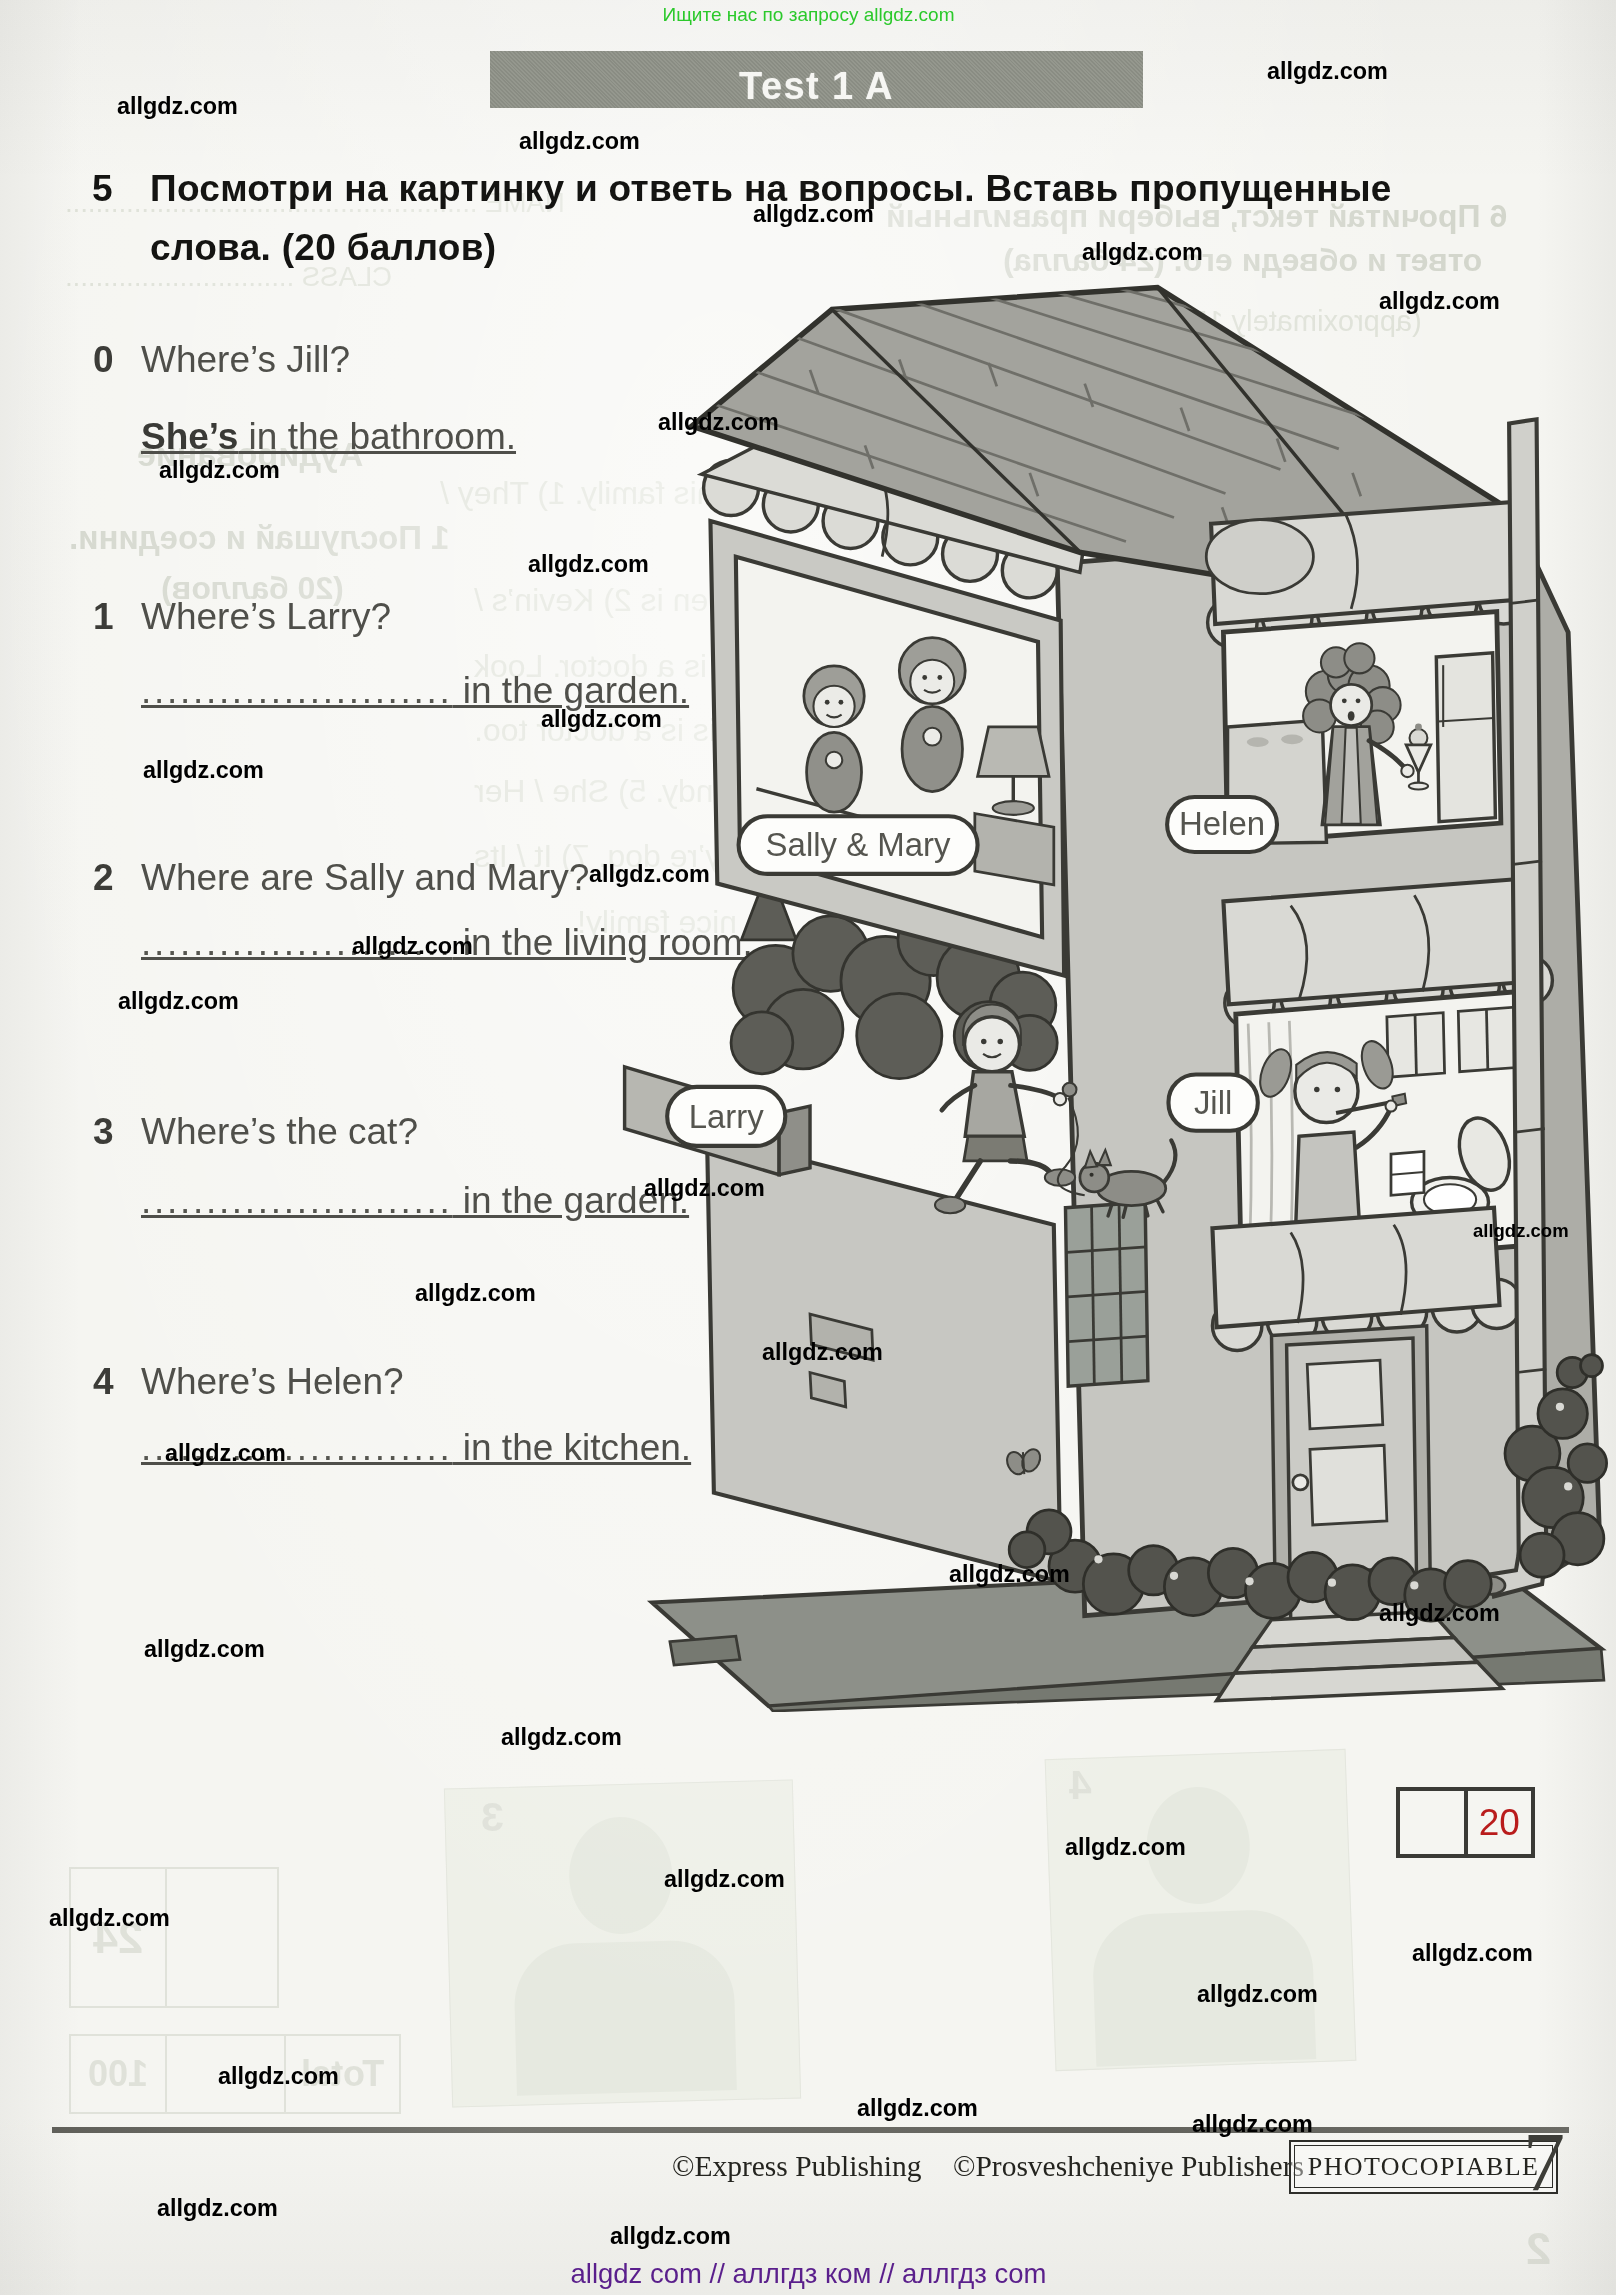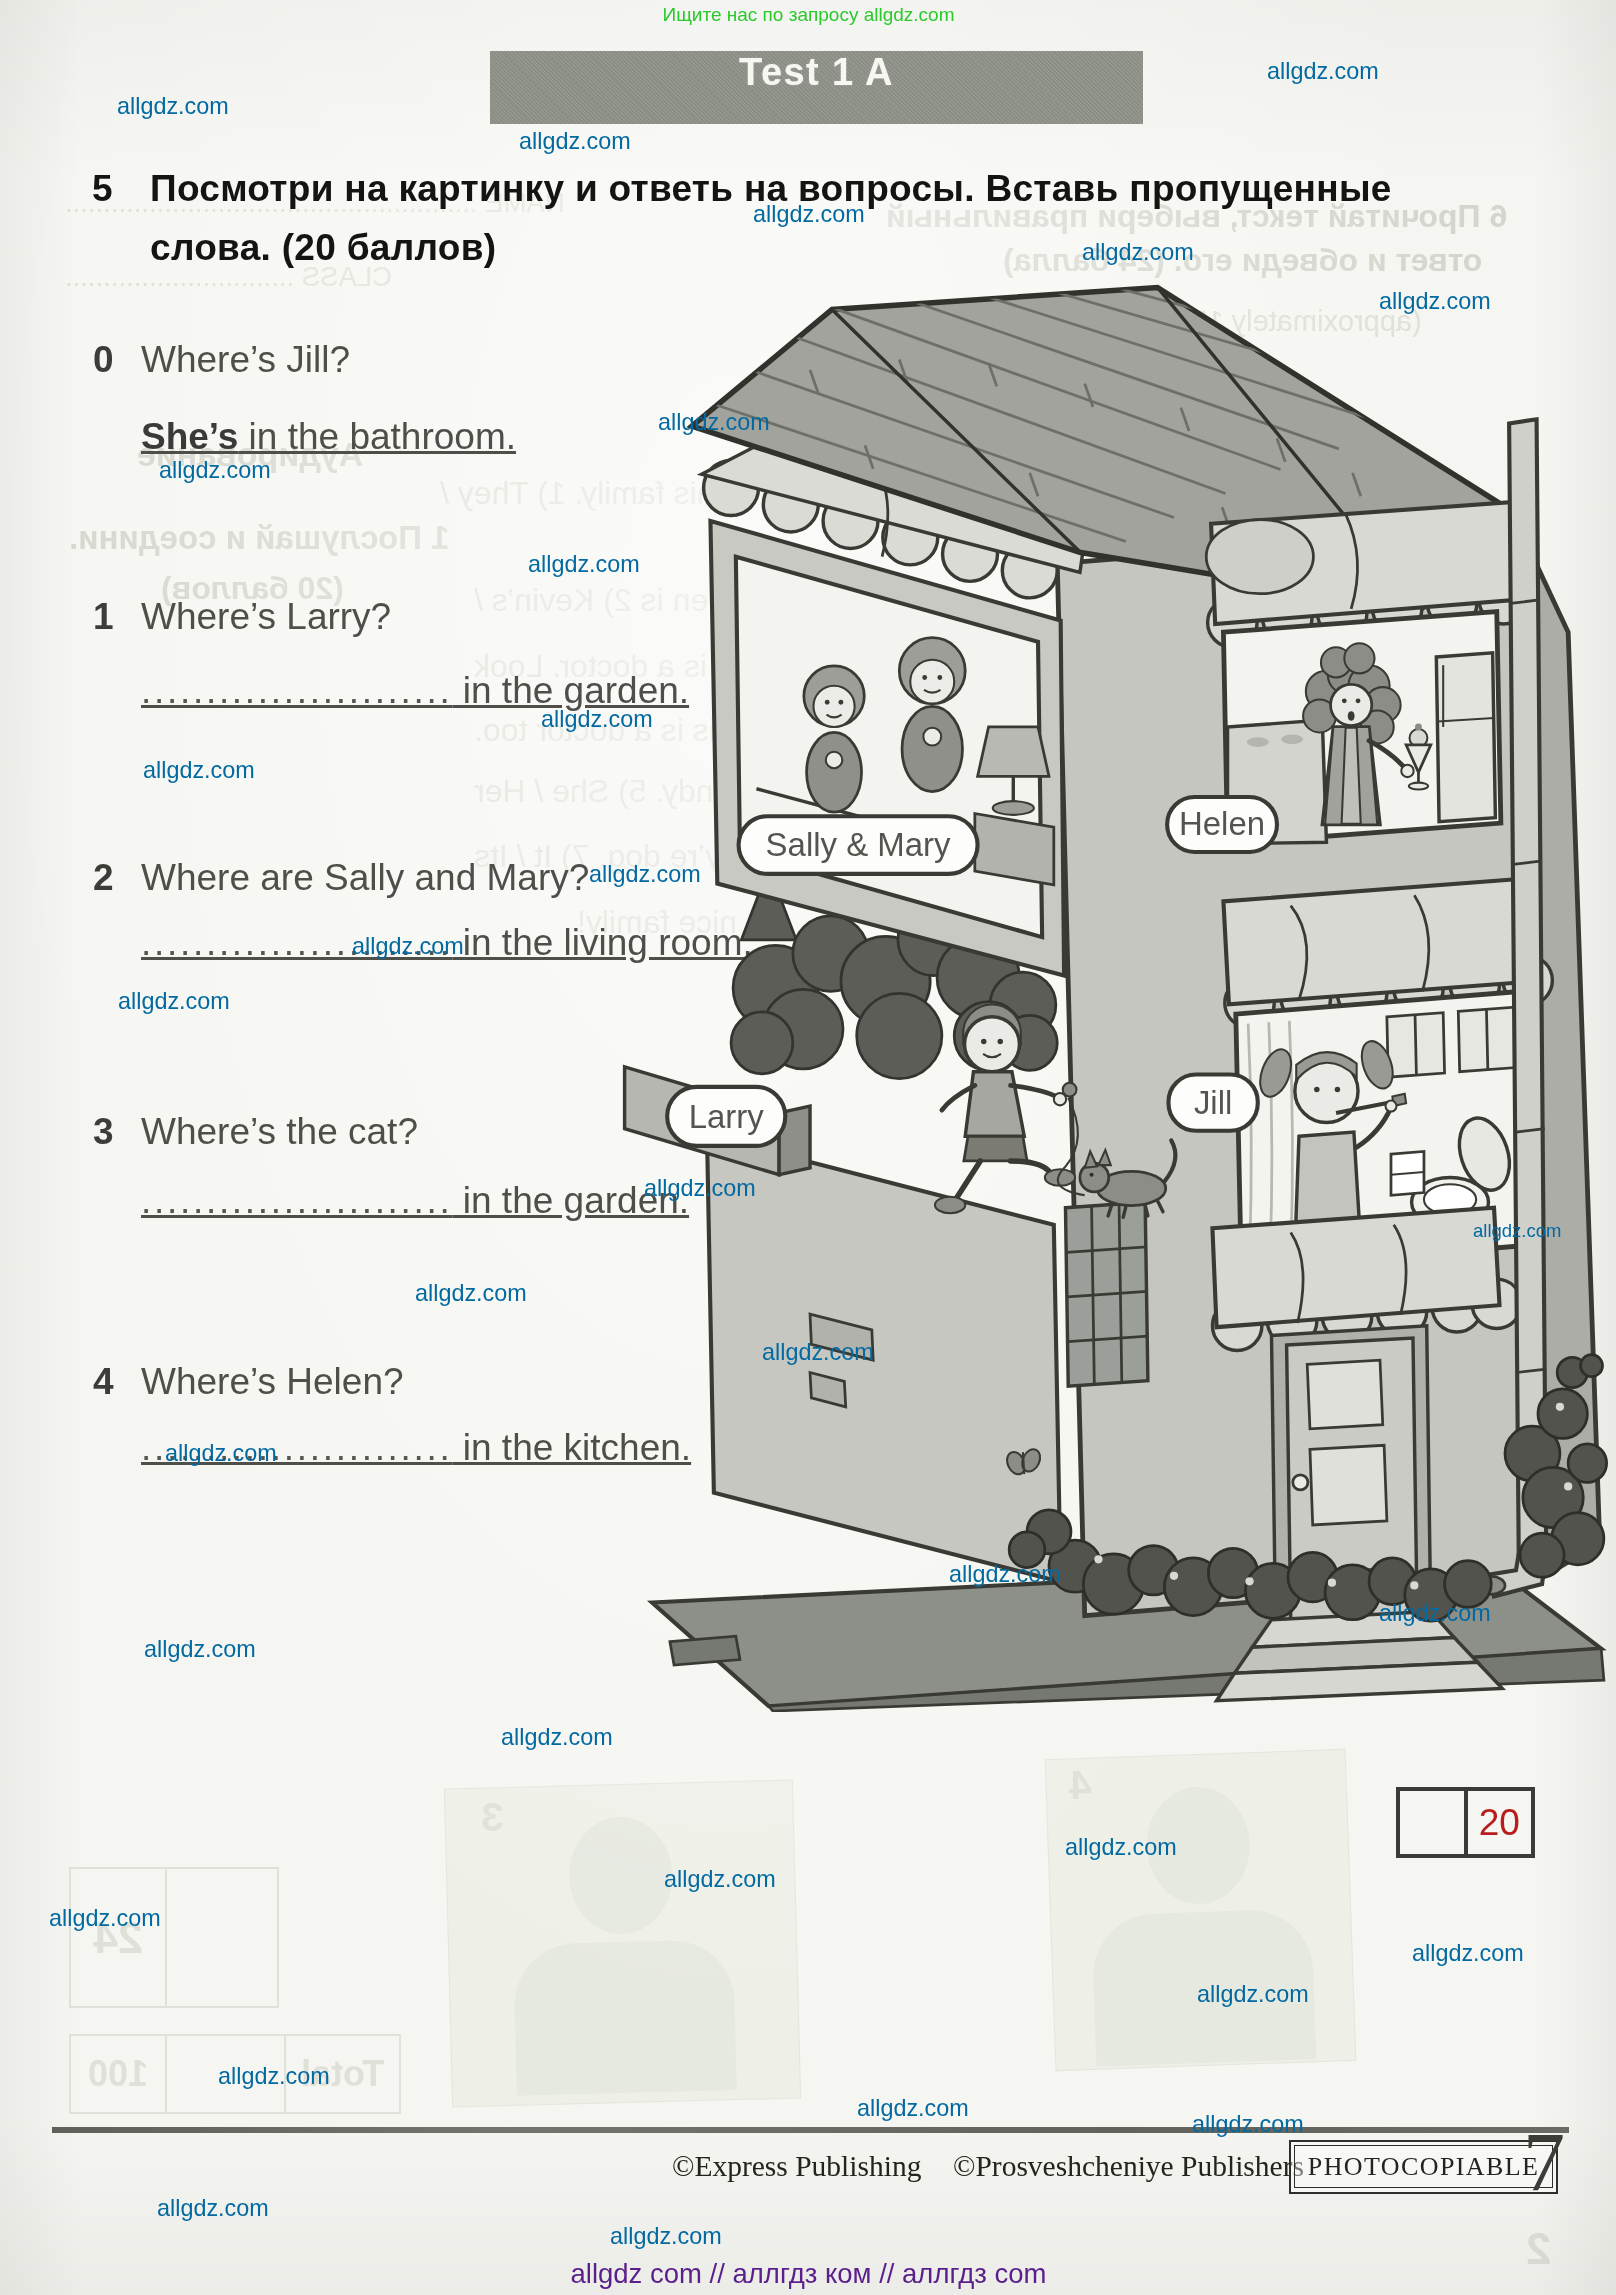--- a/index.html
+++ b/index.html
@@ -18,37 +18,37 @@
   .abs{position:absolute;}
   .promo-top{
     top:4.1px;left:50%;transform:translateX(-50%);
     font-size:19px;font-weight:500;color:#2bc92b;white-space:nowrap;
   }
   .promo-bottom{
     top:2258px;left:50%;transform:translateX(-50%);
     font-size:27.5px;font-weight:500;color:#5a1f8c;white-space:nowrap;
   }
   .header-bar{
-    left:490px;top:51px;width:653px;height:73px;
+    left:490px;top:51px;width:653px;height:57px;
     background-color:#8f9288;
     background-image:repeating-linear-gradient(45deg, rgba(255,255,255,0.05) 0 1.4px, rgba(0,0,0,0.04) 1.4px 2.7px);
-    display:flex;align-items:flex-start;justify-content:center;
+    display:flex;align-items:flex-end;justify-content:center;
   }
   .header-title{
     font-size:38px;font-weight:700;color:#f6f6f3;letter-spacing:1.4px;
     text-shadow:0 0 1.4px rgba(255,255,255,0.4);
   }
   .task-num{left:92px;top:168px;font-size:37px;font-weight:700;color:#141412;}
   .task-line{left:150px;font-size:37px;font-weight:700;color:#141412;letter-spacing:0.3px;white-space:nowrap;}
   .q-row{left:93px;white-space:nowrap;font-size:37px;color:#4f4f4a;}
   .q-row .num{font-weight:700;color:#3c3c38;display:inline-block;width:48px;}
   .a-row{left:141px;white-space:nowrap;font-size:37px;color:#4f4f4a;text-decoration:underline;}
   .a-bold{font-weight:700;color:#3a3a36;}
   .a-dots{letter-spacing:2.7px;color:#55554f;}
-  .wm{font-size:23.4px;color:#0369a1;white-space:nowrap;}
+  .wm{font-size:23.4px;color:#000000;white-space:nowrap;font-weight:bold;}
   .wm.small{font-size:18.5px;}
   .bleed{
     color:#d3d6cc;white-space:nowrap;font-weight:700;
     transform:scaleX(-1);
   }
   .bleed.lt{color:#dde0d6;font-weight:400;}
   .bleed-box{border:2.1px solid #e0e2da;display:flex;}
   .bleed-box .cell{border-left:2.1px solid #e0e2da;display:flex;align-items:center;justify-content:center;}
   .bleed-box .cell:first-child{border-left:none;}
   .bleed-digit{font-weight:700;transform:scaleX(-1);color:#dfe1d9;}

